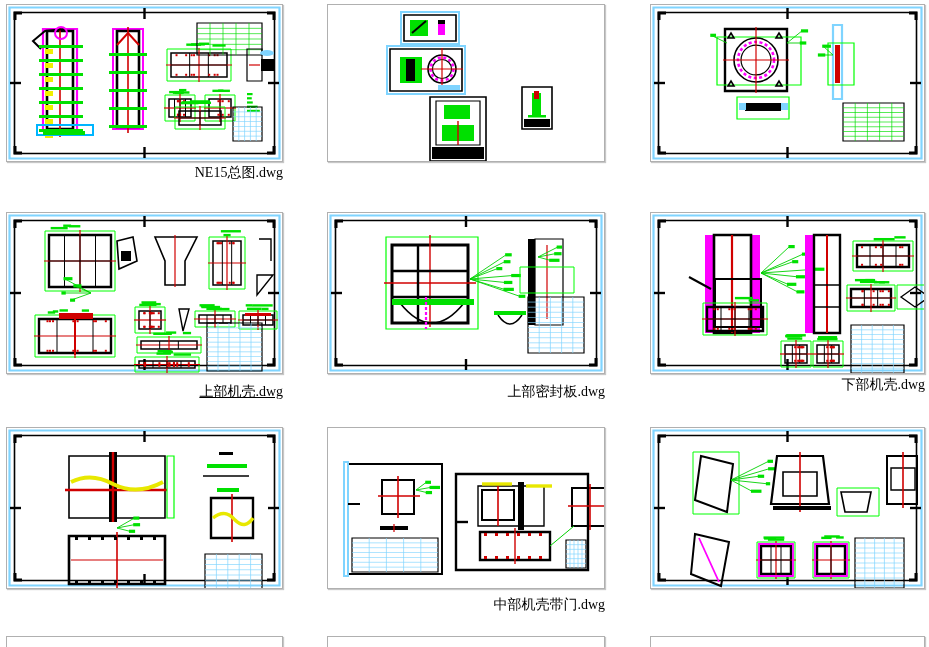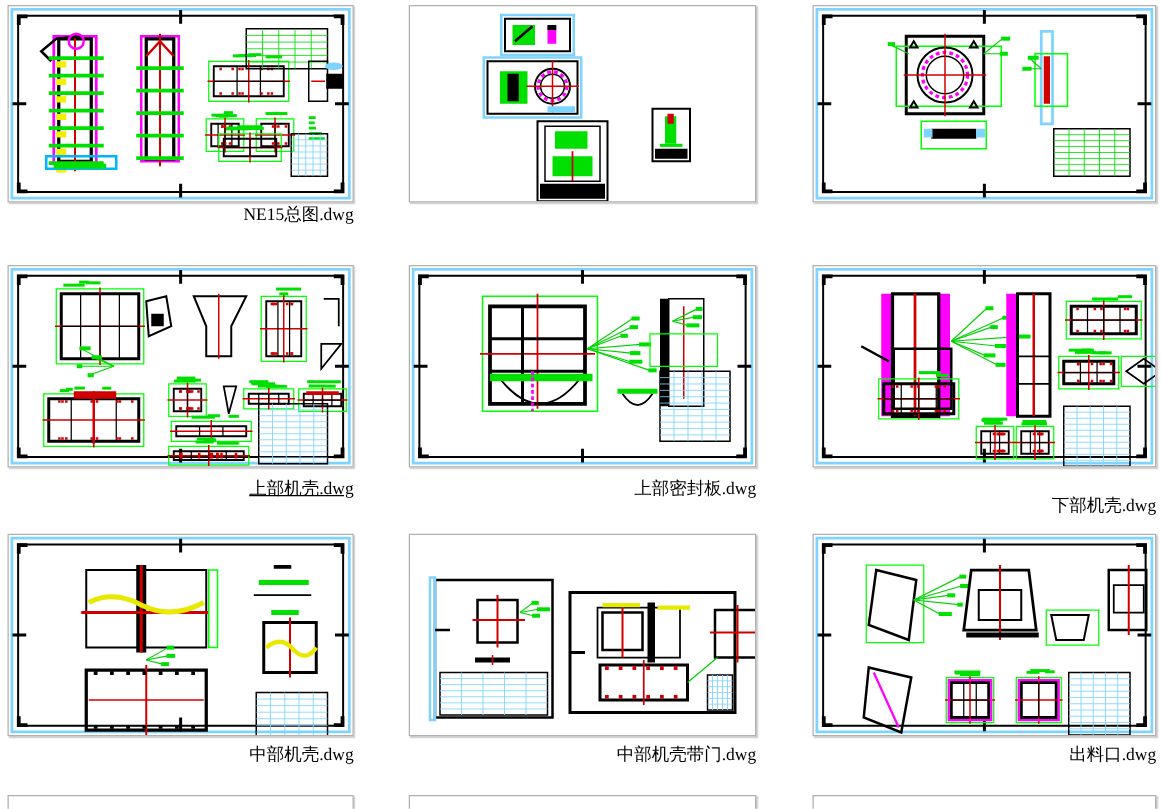--- a/index.html
+++ b/index.html
@@ -834,21 +834,21 @@
           <rect x="202.18341763177096" y="147.656" width="15.080780287855305" height="2.4" fill="#7fd4ff" stroke="none"></rect>
           <rect x="213.20711133720297" y="114.056" width="9.810458118037786" height="2.4" fill="#7fd4ff" stroke="none"></rect>
           <rect x="209.8763458104217" y="142.85600000000002" width="7.188047525007278" height="2.4" fill="#7fd4ff" stroke="none"></rect>
           <rect x="227.14539077248315" y="114.056" width="15.638973081775475" height="2.4" fill="#7fd4ff" stroke="none"></rect>
           <rect x="207.55421056826333" y="157.256" width="16.79691137780901" height="2.4" fill="#7fd4ff" stroke="none"></rect>
           <rect x="220.82904507210245" y="128.45600000000002" width="15.44073009461863" height="2.4" fill="#7fd4ff" stroke="none"></rect>
           <rect x="222.31876617129018" y="123.65599999999999" width="10.128264089347795" height="2.4" fill="#7fd4ff" stroke="none"></rect>
         </svg>
       </div>
     </div>
-    <div class="caption" style="left: 650px; top: 399px; width: 275px; font-family: Liberation Serif, serif;">下部机壳.dwg</div>
+    <div class="caption" style="left: 650px; top: 378px; width: 275px; font-family: Liberation Serif, serif;">下部机壳.dwg</div>
     <div class="cell" style="left: 6px; top: 427px; width: 277px; height: 162px;">
       <div class="thumb-frame" style="width: 277px; height: 162px;">
         <svg viewBox="0 0 275 160" preserveAspectRatio="none">
           <rect x="2.5" y="2.5" width="270" height="155" stroke="#7fd4ff" stroke-width="2.2"></rect>
           <rect x="7.5" y="7.5" width="260" height="145" class="k" stroke-width="1.6"></rect>
           <path class="k" stroke-width="3" d="M8 15 L8 8 L15 8"></path>
           <path class="k" stroke-width="3" d="M260 8 L267 8 L267 15"></path>
           <path class="k" stroke-width="3" d="M8 145 L8 152 L15 152"></path>
           <path class="k" stroke-width="3" d="M260 152 L267 152 L267 145"></path>
           <line class="k" stroke-width="2.4" x1="3" y1="80" x2="14" y2="80"></line>
@@ -918,21 +918,20 @@
           <rect x="242.9532191427088" y="138.655" width="10.624817140342202" height="2.625" fill="#7fd4ff" stroke="none"></rect>
           <rect x="210.8893463930001" y="154.405" width="4.688081887317821" height="2.625" fill="#7fd4ff" stroke="none"></rect>
           <rect x="211.54943302203836" y="159.655" width="7.628880107600708" height="2.625" fill="#7fd4ff" stroke="none"></rect>
           <rect x="199.76783385160365" y="128.155" width="8.077037815121002" height="2.625" fill="#7fd4ff" stroke="none"></rect>
           <rect x="233.98244927411494" y="143.905" width="15.921473328664433" height="2.625" fill="#7fd4ff" stroke="none"></rect>
           <rect x="218.8240875580678" y="149.155" width="8.619902961421758" height="2.625" fill="#7fd4ff" stroke="none"></rect>
           <rect x="222.30223789226818" y="133.405" width="16.602686822938267" height="2.625" fill="#7fd4ff" stroke="none"></rect>
         </svg>
       </div>
     </div>
-    <div class="caption" style="left: 6px; top: 598px; width: 277px;">中部机壳.dwg</div>
     <div class="cell" style="left: 327px; top: 427px; width: 278px; height: 162px;">
       <div class="thumb-frame" style="width: 278px; height: 162px;">
         <svg viewBox="0 0 276 160" preserveAspectRatio="none">
           <rect x="20" y="36" width="94" height="110" class="k" stroke-width="2"></rect>
           <rect x="16" y="34" width="4" height="114" class="c2" stroke-width="2"></rect>
           <line class="k" stroke-width="2" x1="20" y1="76" x2="32" y2="76"></line>
           <rect x="54" y="52" width="32" height="34" class="k" stroke-width="2"></rect>
           <line class="r" stroke-width="1.6" x1="70" y1="48" x2="70" y2="90"></line>
           <line class="r" stroke-width="1.6" x1="50" y1="68" x2="92" y2="68"></line>
           <line class="g" stroke-width="0.9" x1="88" y1="62" x2="98.26520899208262" y2="54.3"></line>
@@ -1112,21 +1111,20 @@
           <rect x="220.27990936616925" y="142.1" width="6.0178389783832245" height="2.5" fill="#7fd4ff" stroke="none"></rect>
           <rect x="238.52741492755598" y="142.1" width="4.94312589103356" height="2.5" fill="#7fd4ff" stroke="none"></rect>
           <rect x="211.46933107017253" y="112.1" width="11.53608347295085" height="2.5" fill="#7fd4ff" stroke="none"></rect>
           <rect x="242.17832751566334" y="112.1" width="8.944846623460762" height="2.5" fill="#7fd4ff" stroke="none"></rect>
           <rect x="227.77592200067153" y="142.1" width="12.333373729081359" height="2.5" fill="#7fd4ff" stroke="none"></rect>
           <rect x="245.34018332526765" y="152.1" width="6.257084746146575" height="2.5" fill="#7fd4ff" stroke="none"></rect>
           <rect x="216.53433507819796" y="112.1" width="9.685372340318281" height="2.5" fill="#7fd4ff" stroke="none"></rect>
         </svg>
       </div>
     </div>
-    <div class="caption" style="left: 650px; top: 598px; width: 275px;">出料口.dwg</div>
     <div class="cell" style="left: 6px; top: 636px; width: 277px; height: 162px;">
       <div class="thumb-frame" style="width: 277px; height: 162px;">
         <svg viewBox="0 0 275 160" preserveAspectRatio="none"></svg>
       </div>
     </div>
     <div class="cell" style="left: 327px; top: 636px; width: 278px; height: 162px;">
       <div class="thumb-frame" style="width: 278px; height: 162px;">
         <svg viewBox="0 0 276 160" preserveAspectRatio="none"></svg>
       </div>
     </div>

